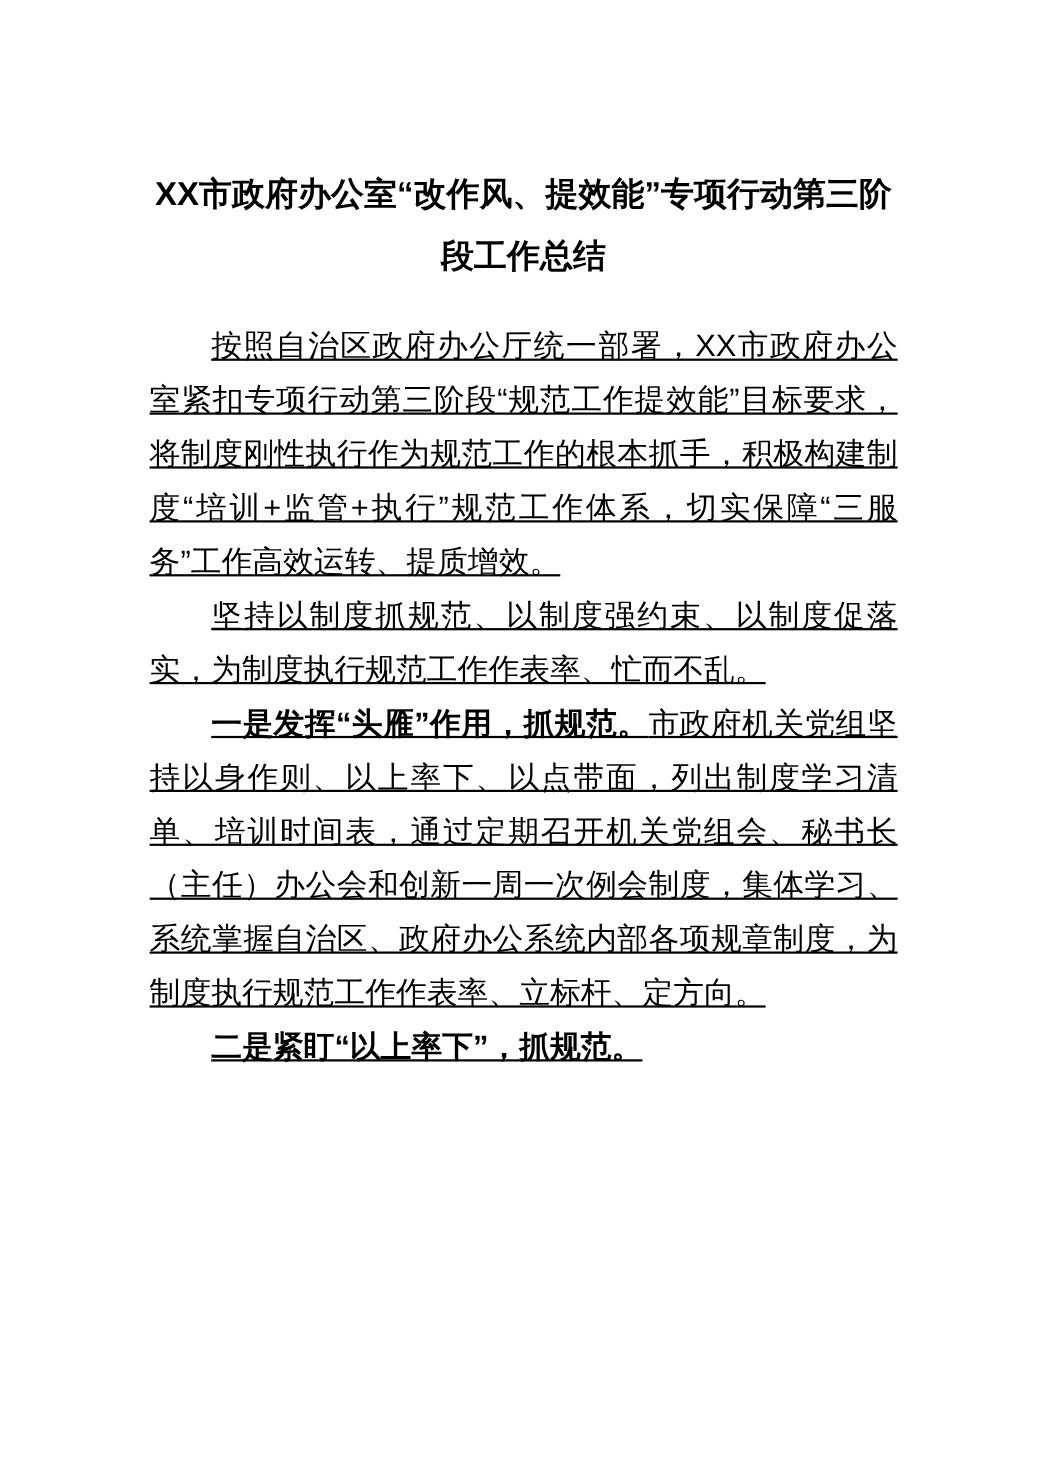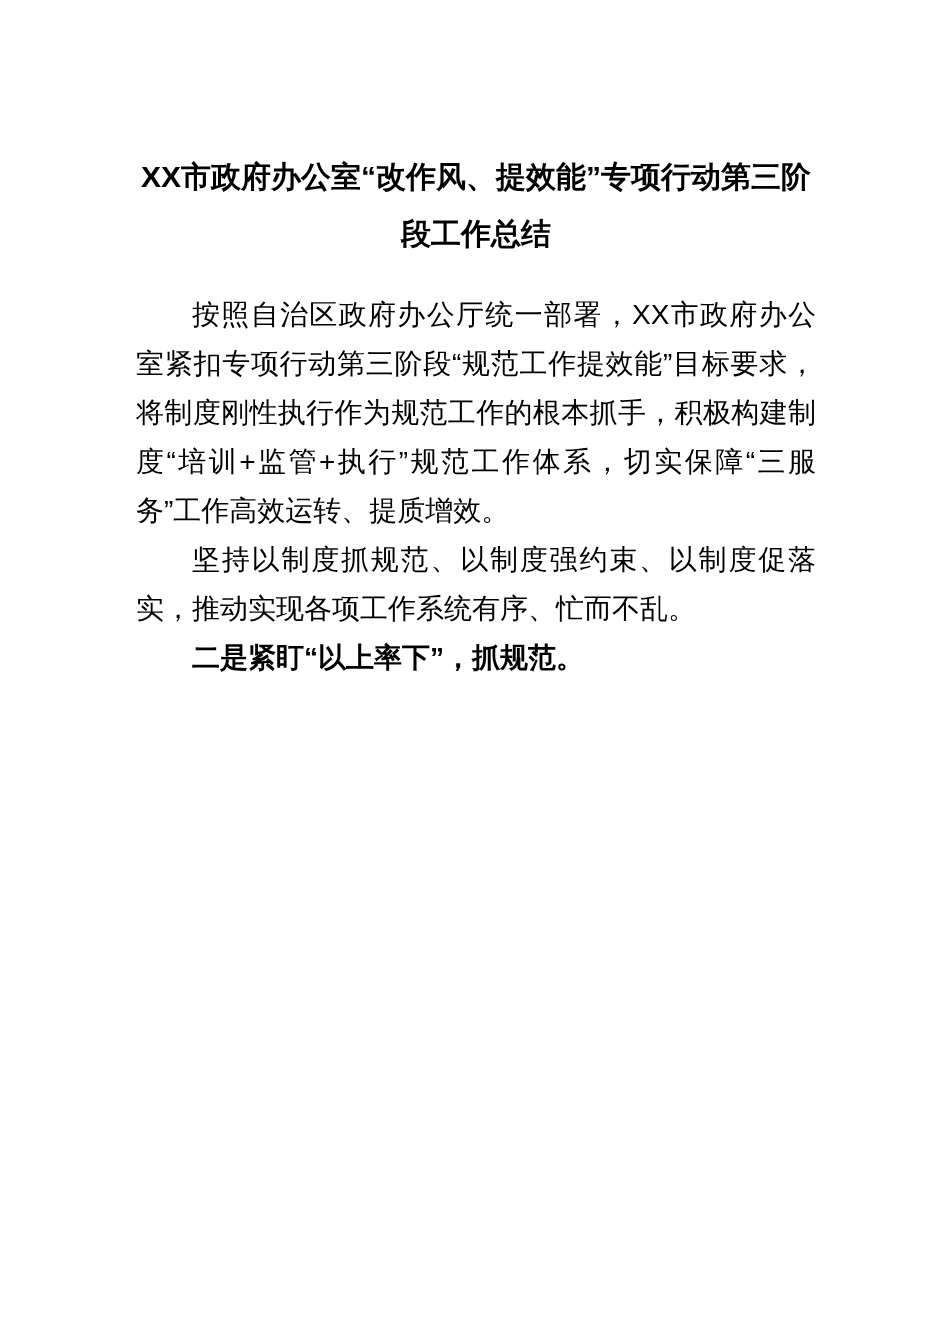--- a/index.html
+++ b/index.html
@@ -28,38 +28,40 @@
     color: #000000;
   }
   p.para {
     margin: 0;
     font-size: 28px;
     line-height: 49px;
     text-align: justify;
     text-indent: 2em;
     color: #000000;
     word-break: break-all;
+    text-decoration: underline;
   }
   p.para.heading {
     font-weight: 700;
   }
   p.para .lead-bold {
     font-weight: 700;
   }
 </style>
 </head>
 <body>
 
 <div class="page">
   <div class="content">
 
     <h1 class="doc-title">XX市政府办公室“改作风、提效能”专项行动第三阶段工作总结</h1>
 
     <p class="para"><span>按照自治区政府办公厅统一部署，XX市政府办公室紧扣专项行动第三阶段“规范工作提效能”目标要求，将制度刚性执行作为规范工作的根本抓手，积极构建制度“培训+监管+执行”规范工作体系，切实保障“三服务”工作高效运转、提质增效。</span></p>
 
 
-    <p class="para"><span>坚持以制度抓规范、以制度强约束、以制度促落实，推动实现各项工作系统有序、忙而不乱。</span></p>
+    <p class="para"><span>坚持以制度抓规范、以制度强约束、以制度促落实，为制度执行规范工作作表率、忙而不乱。</span></p>
 
+    <p class="para"><span class="lead-bold">一是发挥“头雁”作用，抓规范。</span><span>市政府机关党组坚持以身作则、以上率下、以点带面，列出制度学习清单、培训时间表，通过定期召开机关党组会、秘书长（主任）办公会和创新一周一次例会制度，集体学习、系统掌握自治区、政府办公系统内部各项规章制度，为制度执行规范工作作表率、立标杆、定方向。</span></p>
 
     <p class="para heading"><span>二是紧盯“以上率下”，抓规范。</span></p>
 
   </div>
 </div>
 
 </body></html>

